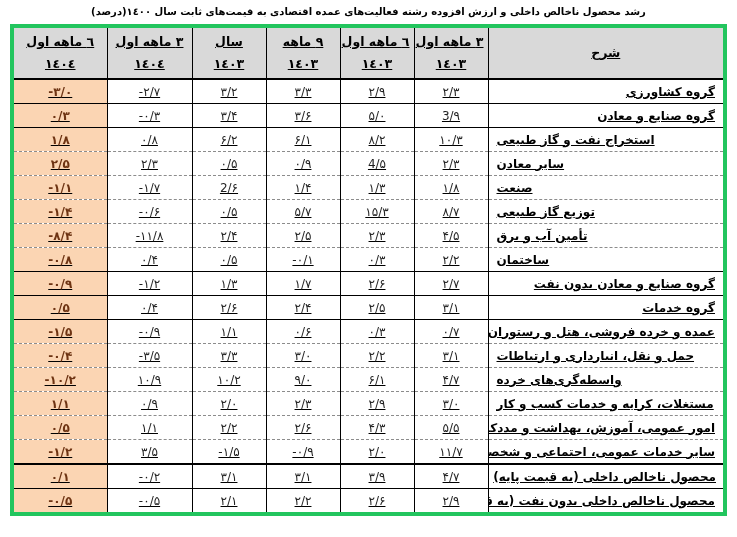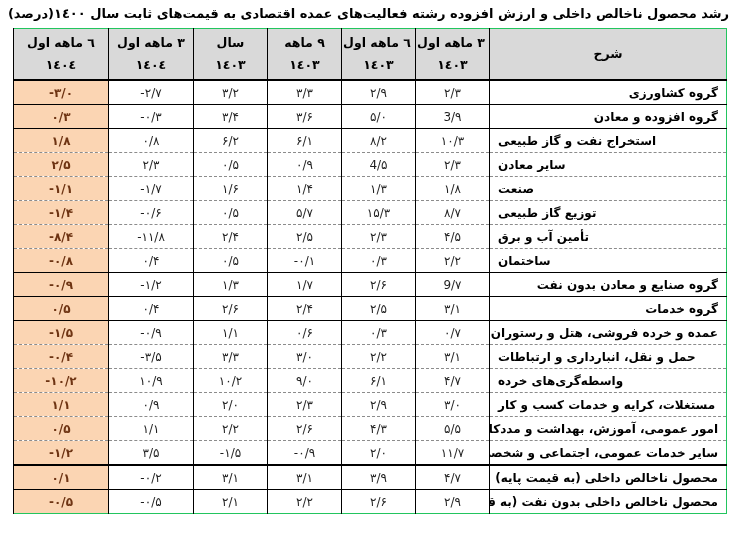--- a/index.html
+++ b/index.html
@@ -11,31 +11,32 @@
   .screen {
     width:737px; height:537px;
     background:#ffffff;
     overflow:hidden;
     position:relative;
   }
   .title {
     padding-top:6px;
     text-align:center;
     font-weight:bold;
-    font-size:13px;
+    font-size:10px;
     color:#000;
     letter-spacing:0;
   }
   .table-wrap { margin:7px 10px 0 14px; }
   table.growth-table {
     border-collapse:collapse;
     table-layout:fixed;
     width:713px;
-    border:1px solid #22c55e;
+    border:4px solid #22c55e;
     font-size:12px;
+    text-decoration:underline;
   }
   .growth-table th, .growth-table td {
     border-left:1px solid #000;
     padding:0 4px;
     overflow:hidden;
     white-space:nowrap;
   }
   .growth-table th {
     background:#d9d9d9;
     border-bottom:2px solid #000;
@@ -119,21 +120,21 @@
           <tr class="r-group sep-solid">
             <td class="lbl">گروه کشاورزی</td>
             <td class="val">۲/۳</td>
             <td class="val">۲/۹</td>
             <td class="val">۳/۳</td>
             <td class="val">۳/۲</td>
             <td class="val">-۲/۷</td>
             <td class="val hl">-۳/۰</td>
           </tr>
           <tr class="r-group sep-solid">
-            <td class="lbl">گروه افزوده و معادن</td>
+            <td class="lbl">گروه صنایع و معادن</td>
             <td class="val">3/۹</td>
             <td class="val">۵/۰</td>
             <td class="val">۳/۶</td>
             <td class="val">۳/۴</td>
             <td class="val">-۰/۳</td>
             <td class="val hl">۰/۳</td>
           </tr>
           <tr class="r-sub sep-dashed">
             <td class="lbl">استخراج نفت و گاز طبیعی</td>
             <td class="val">۱۰/۳</td>
@@ -150,21 +151,21 @@
             <td class="val">۰/۹</td>
             <td class="val">۰/۵</td>
             <td class="val">۲/۳</td>
             <td class="val hl">۲/۵</td>
           </tr>
           <tr class="r-sub sep-dashed">
             <td class="lbl">صنعت</td>
             <td class="val">۱/۸</td>
             <td class="val">۱/۳</td>
             <td class="val">۱/۴</td>
-            <td class="val">۱/۶</td>
+            <td class="val">2/۶</td>
             <td class="val">-۱/۷</td>
             <td class="val hl">-۱/۱</td>
           </tr>
           <tr class="r-sub sep-dashed">
             <td class="lbl">توزیع گاز طبیعی</td>
             <td class="val">۸/۷</td>
             <td class="val">۱۵/۳</td>
             <td class="val">۵/۷</td>
             <td class="val">۰/۵</td>
             <td class="val">-۰/۶</td>
@@ -183,21 +184,21 @@
             <td class="lbl">ساختمان</td>
             <td class="val">۲/۲</td>
             <td class="val">۰/۳</td>
             <td class="val">-۰/۱</td>
             <td class="val">۰/۵</td>
             <td class="val">۰/۴</td>
             <td class="val hl">-۰/۸</td>
           </tr>
           <tr class="r-group sep-solid">
             <td class="lbl">گروه صنایع و معادن بدون نفت</td>
-            <td class="val">9/۷</td>
+            <td class="val">۲/۷</td>
             <td class="val">۲/۶</td>
             <td class="val">۱/۷</td>
             <td class="val">۱/۳</td>
             <td class="val">-۱/۲</td>
             <td class="val hl">-۰/۹</td>
           </tr>
           <tr class="r-group sep-solid">
             <td class="lbl">گروه خدمات</td>
             <td class="val">۳/۱</td>
             <td class="val">۲/۵</td>

